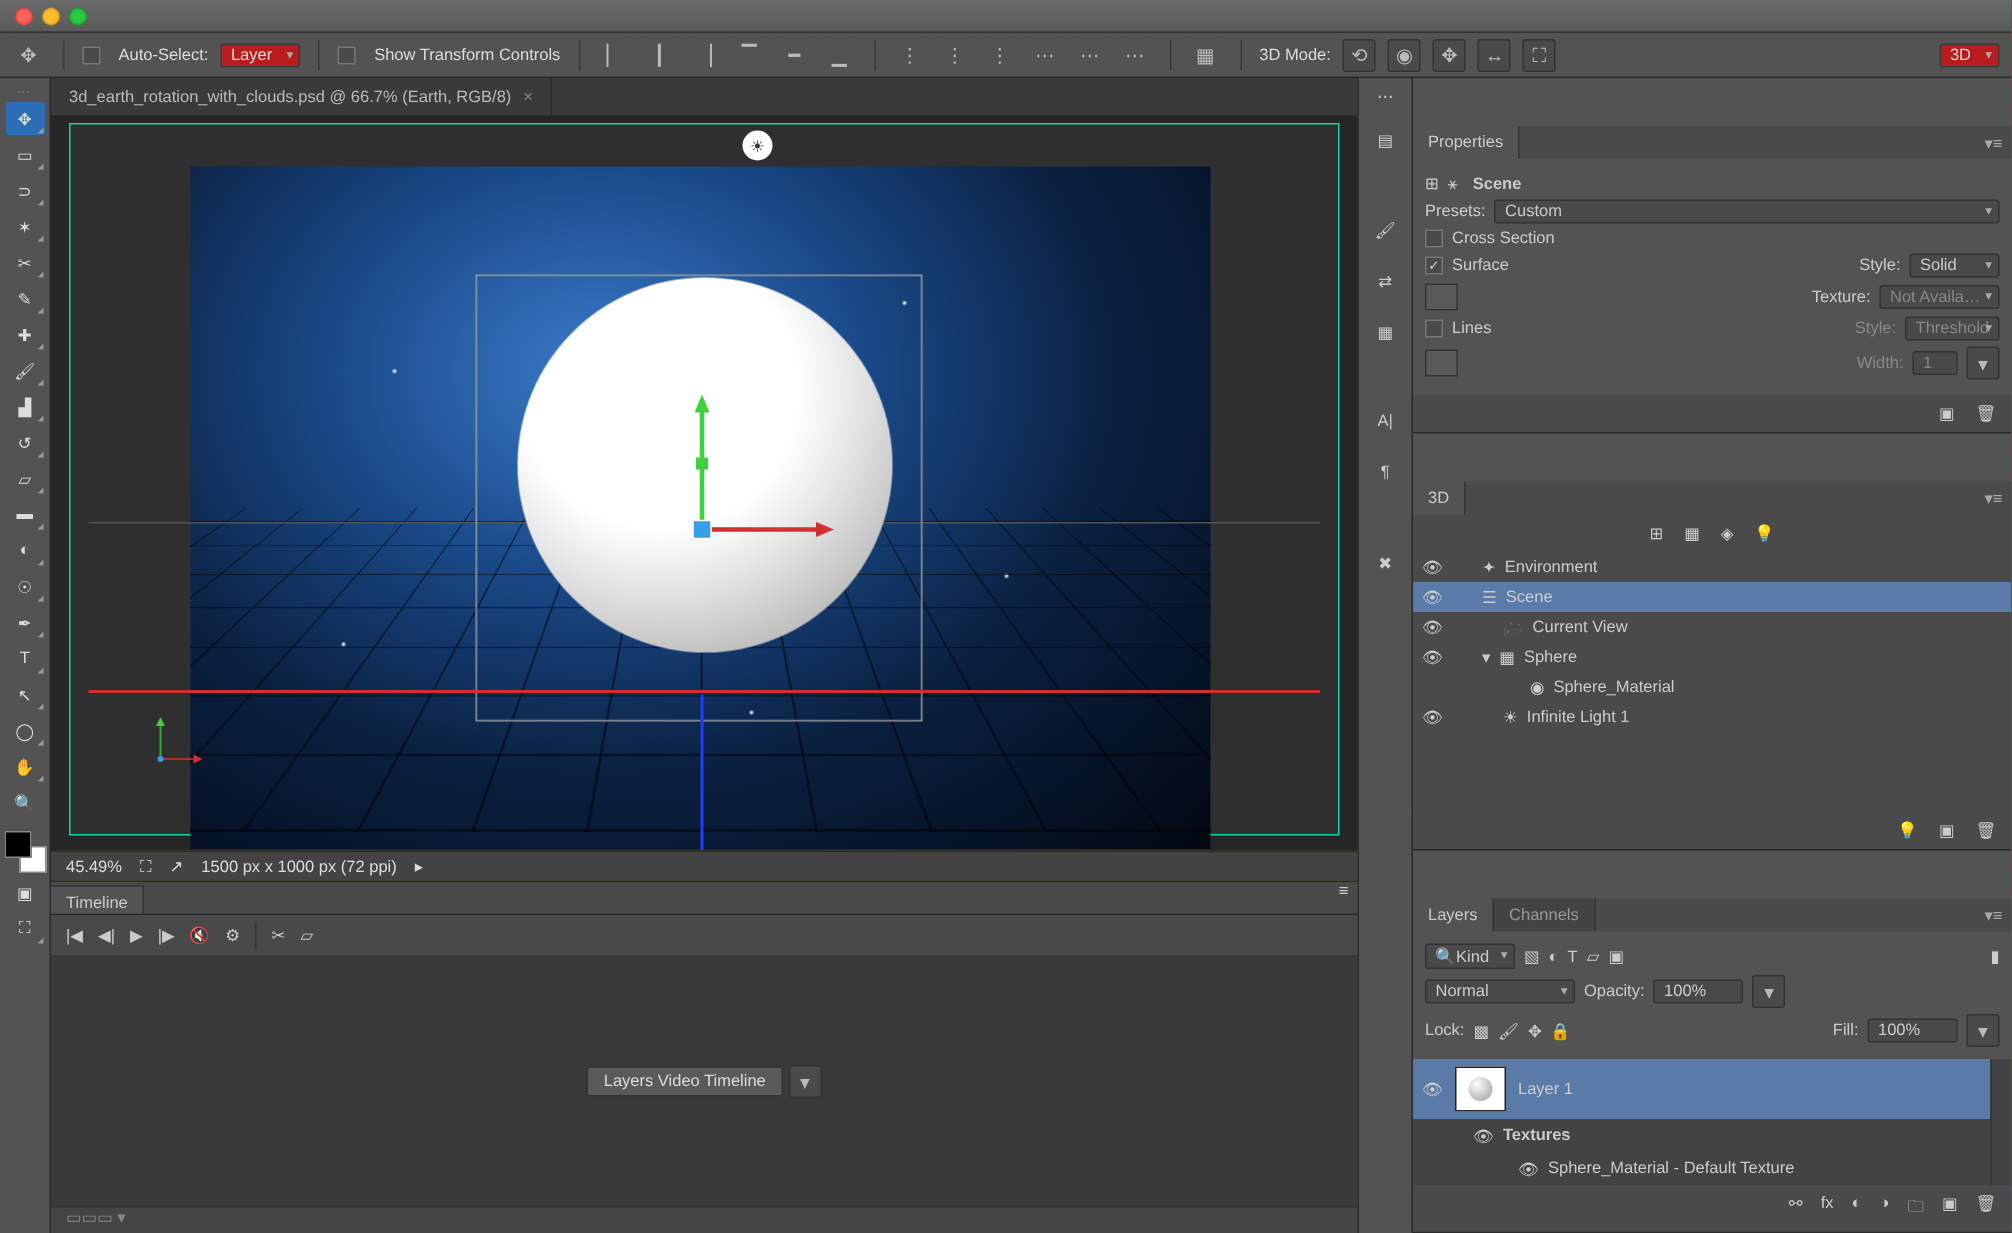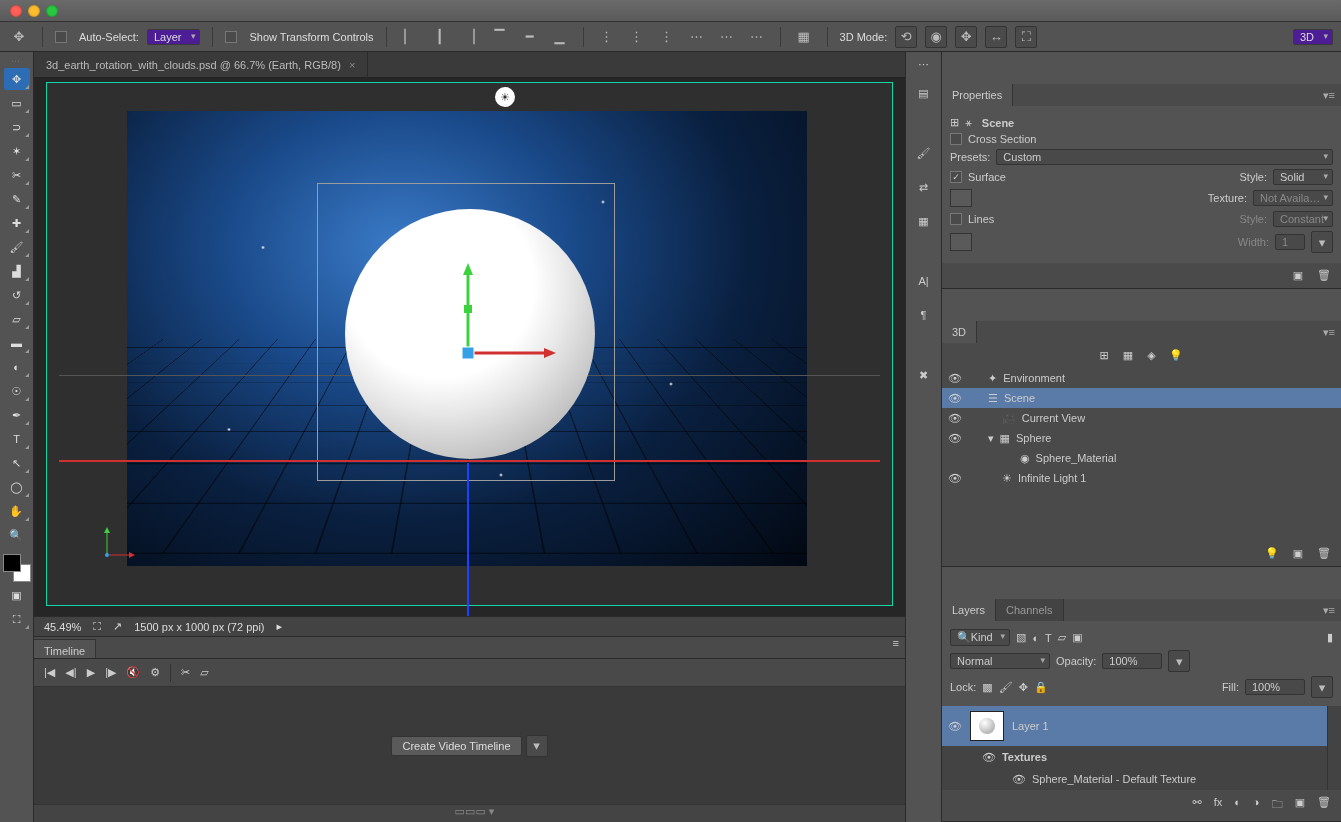--- a/index.html
+++ b/index.html
@@ -5,58 +5,58 @@
 * { margin: 0; padding: 0; box-sizing: border-box; font-family: -apple-system, "Helvetica Neue", Arial, sans-serif; }
 body { background: #434343; color: #ccc; font-size: 11px; width: 1341px; height: 822px; overflow: hidden; user-select: none; }
 .titlebar { height: 22px; background: linear-gradient(#6a6a6a,#5a5a5a); display: flex; align-items: center; border-bottom: 1px solid #333; }
 .traffic { display: flex; gap: 6px; padding-left: 10px; }
 .traffic span { width: 12px; height: 12px; border-radius: 50%; display: inline-block; box-shadow: inset 0 0 2px rgba(0,0,0,.5); }
 .tr-close { background: #ff5f57; } .tr-min { background: #ffbd2e; } .tr-max { background: #28c940; }
 .title { flex: 1; text-align: center; color: #eee; font-size: 13px; text-shadow: 0 1px 0 rgba(0,0,0,.5); }
 
 .optbar { height: 30px; background: #535353; border-bottom: 1px solid #2a2a2a; display: flex; align-items: center; padding: 0 8px; gap: 8px; color:#ddd; }
 .optbar .sep { width: 1px; height: 20px; background: #3a3a3a; margin: 0 4px; }
-.optbar .sel { background: #4c1d95; border: 1px solid #3a3a3a; padding: 1px 18px 1px 6px; border-radius: 2px; font-size: 11px; position: relative; }
+.optbar .sel { background: #b91c1c; border: 1px solid #3a3a3a; padding: 1px 18px 1px 6px; border-radius: 2px; font-size: 11px; position: relative; }
 .optbar .sel:after { content:"▾"; position:absolute; right:4px; top:1px; font-size:9px; color:#aaa;}
 .optbar .chk { width:12px; height:12px; border:1px solid #777; background:#4a4a4a; display:inline-block; vertical-align:middle; margin-right:4px; }
 .iconbtn { width:22px; height:22px; background:#535353; border:1px solid transparent; border-radius:2px; display:flex; align-items:center; justify-content:center; color:#bbb; font-size:13px; }
 .iconbtn.dk { background:#4a4a4a; border-color:#333; }
 
 .main { display:flex; height: calc(100% - 52px); }
 .toolcol { width:34px; background:#535353; border-right:1px solid #2a2a2a; display:flex; flex-direction:column; align-items:center; padding-top:4px; gap:2px; }
 .toolcol .grip { width:100%; height:10px; text-align:center; color:#777; font-size:9px; letter-spacing:2px; }
 .tool { width:26px; height:22px; display:flex; align-items:center; justify-content:center; color:#ddd; border-radius:2px; position:relative; }
 .tool.active { background:#2d6db5; }
 .tool .tri { position:absolute; bottom:1px; right:1px; width:0; height:0; border-left:4px solid transparent; border-bottom:4px solid #999; }
 .colorswatch { width:28px; height:28px; position:relative; margin-top:6px; }
 .colorswatch .fg { position:absolute; width:18px; height:18px; background:#000; border:1px solid #888; top:0; left:0; }
 .colorswatch .bg { position:absolute; width:18px; height:18px; background:#fff; border:1px solid #888; bottom:0; right:0; }
 
-.center { flex:1; display:flex; flex-direction:column; background:#a16207; min-width:0;text-align:center; }
+.center { flex:1; display:flex; flex-direction:column; background:#a16207; min-width:0; }
 .tabs { height:26px; background:#3a3a3a; display:flex; border-bottom:1px solid #222; }
 .tab { padding:0 12px; height:26px; line-height:26px; color:#bbb; border-right:1px solid #2a2a2a; position:relative; }
 .tab.active { background:#434343; color:#eee; }
 .tab .x { margin-left:8px; color:#888; }
 .canvasarea { flex:1; position:relative; background:#262626; overflow:hidden; }
 .cframe { position:absolute; left:12px; right:12px; top:4px; bottom:10px; border:1px solid #0fd8a8; background:#2f2f2f; }
 .docimg { position:absolute; left:80px; top:28px; width:680px; height:455px; background: radial-gradient(ellipse at 40% 30%, #3b7bc8 0%, #1a4a8a 30%, #0a2040 60%, #020812 100%); overflow:hidden; }
 .grid { position:absolute; left:-40px; right:-40px; bottom:0; height:50%; background-image: repeating-linear-gradient(90deg,rgba(0,0,0,.5) 0 1px,transparent 1px 38px), repeating-linear-gradient(0deg,rgba(0,0,0,.5) 0 1px,transparent 1px 30px); transform: perspective(400px) rotateX(62deg); transform-origin:top; }
 .stars { position:absolute; inset:0; background-image: radial-gradient(1px 1px at 20% 30%, #fff 0, transparent 2px), radial-gradient(1px 1px at 70% 20%, #fff 0, transparent 2px), radial-gradient(1px 1px at 80% 60%, #fff 0, transparent 2px), radial-gradient(1px 1px at 15% 70%, #fff 0, transparent 2px), radial-gradient(1px 1px at 55% 80%, #fff 0, transparent 2px); }
 .sphere { position:absolute; left:50%; top:48%; width:250px; height:250px; transform:translate(-50%,-50%); border-radius:50%; background: radial-gradient(circle at 38% 30%, #fff 0% 40%, #e8e8e8 55%, #bcbcbc 80%, #888 100%); }
 .selbox { position:absolute; left:270px; top:100px; width:298px; height:298px; border:1px solid #9c9c9c; }
 .hline { position:absolute; left:12px; right:12px; top:56%; height:1px; background:#555; }
 .rline { position:absolute; left:12px; right:12px; top:377px; height:2px; background:#d03030; }
 .bline { position:absolute; left:420px; top:380px; width:2px; height:220px; background:#2040ff; }
 .widget { position:absolute; left:409px; top:170px; }
 .sun { position:absolute; left:448px; top:4px; width:20px; height:20px; background:#fff; border-radius:50%; display:flex; align-items:center; justify-content:center; color:#333; font-size:11px; }
 .miniaxis { position:absolute; left:50px; bottom:40px; width:40px; height:40px; }
 
 .statusbar { height:20px; background:#434343; border-top:1px solid #2a2a2a; display:flex; align-items:center; padding:0 10px; gap:12px; color:#ddd; }
 
-.panelstack { height:186px; background:#535353; border-top:1px solid #2a2a2a; display:flex; flex-direction:column; }
+.panelstack { height:235px; background:#535353; border-top:1px solid #2a2a2a; display:flex; flex-direction:column; }
 .paneltab { height:22px; background:#4a4a4a; border-bottom:1px solid #2a2a2a; display:flex; }
 .ptab { padding:0 10px; line-height:22px; background:#535353; border-right:1px solid #333; border-top:1px solid #333; margin-top:2px; }
 .tl-toolbar { height:28px; background:#494949; border-bottom:1px solid #333; display:flex; align-items:center; gap:10px; padding:0 10px; }
 .tl-body { flex:1; background:#3a3a3a; display:flex; align-items:center; justify-content:center; }
 .btn { background:#5a5a5a; border:1px solid #333; padding:3px 10px; border-radius:2px; color:#ddd; }
 .tl-bottom { height:18px; background:#444; border-top:1px solid #333; }
 
 .dockcol { width:36px; background:#535353; border-left:1px solid #2a2a2a; display:flex; flex-direction:column; align-items:center; gap:10px; padding-top:6px; }
 .dockico { width:24px; height:24px; display:flex; align-items:center; justify-content:center; color:#ccc; }
 
@@ -216,21 +216,21 @@
         <span>◀|</span>
         <span>▶</span>
         <span>|▶</span>
         <span>🔇</span>
         <span>⚙</span>
         <span style="width:1px;height:18px;background:#333;"></span>
         <span>✂</span>
         <span>▱</span>
       </div>
       <div class="tl-body">
-        <div class="btn">Create Video Timeline</div>
+        <div class="btn">Layers Video Timeline</div>
         <div class="iconbtn dk" style="margin-left:4px;">▾</div>
       </div>
       <div class="tl-bottom">
         <span style="padding-left:10px;color:#888;">▭▭▭ ▾</span>
       </div>
     </div>
   </div>
 
   <div class="dockcol">
     <div class="grip">⋯</div>
@@ -253,43 +253,43 @@
           <div class="ptab2">Properties</div>
           <div class="menu">▾≡</div>
         </div>
       <div class="pbody">
         <div class="row">
             <span>⊞</span>
             <span>⚹</span>
             <b style="margin-left:4px">Scene</b>
           </div>
         <div class="row">
+            <span class="lab">Presets:</span>
+            <div class="inp sel wide">Custom</div>
+          </div>
+        <div class="row">
             <span class="chkbox"></span>
             <span>Cross Section</span>
-          </div>
-        <div class="row">
-            <span class="lab">Presets:</span>
-            <div class="inp sel wide">Custom</div>
           </div>
         <div class="row">
             <span class="chkbox">✓</span>
             <span>Surface</span>
           <span class="lab" style="margin-left:auto">Style:</span>
             <div class="inp sel">Solid</div>
           </div>
         <div class="row">
             <span class="swatch"></span>
           <span class="lab" style="margin-left:auto">Texture:</span>
             <div class="inp sel" style="min-width:80px;color:#888">Not Availa…</div>
           </div>
         <div class="row">
             <span class="chkbox"></span>
             <span>Lines</span>
           <span class="lab dim" style="margin-left:auto">Style:</span>
-            <div class="inp sel" style="color:#888">Constant</div>
+            <div class="inp sel" style="color:#888">Threshold</div>
           </div>
         <div class="row">
             <span class="swatch"></span>
           <span class="lab dim" style="margin-left:auto">Width:</span>
             <div class="inp" style="min-width:30px;color:#888">1</div>
             <div class="iconbtn dk">▾</div>
           </div>
       </div>
       <div class="iconrow rgt">
           <span>▣</span>

